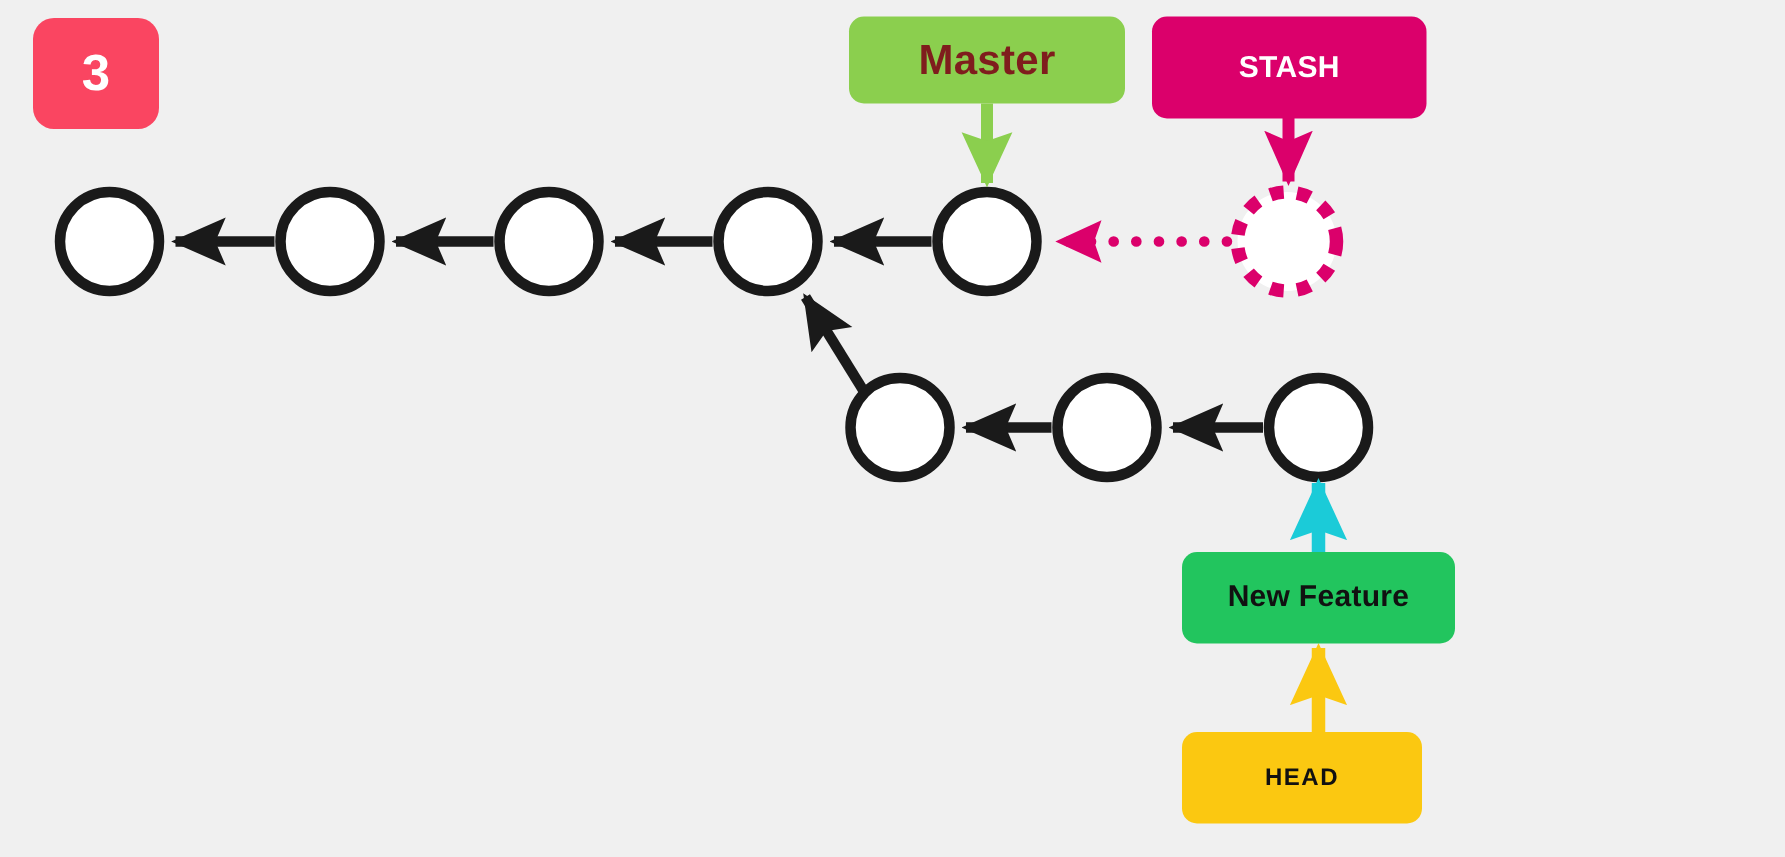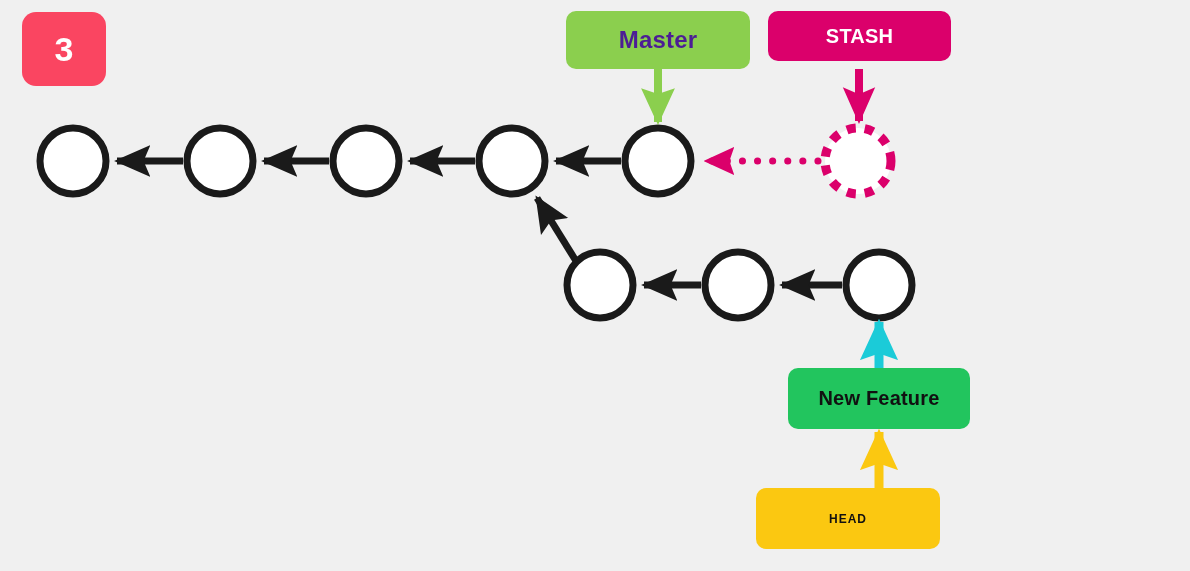--- a/index.html
+++ b/index.html
@@ -52,49 +52,49 @@
     font-weight: bold;
     font-family: "Liberation Sans", sans-serif;
     letter-spacing: 0.2px;
   }
   .ref-master {
     left: 566px;
     top: 11px;
     width: 184px;
     height: 58px;
     background: #8bcf4e;
-    color: #4c1d95;
-    font-size: 24px;
+    color: #7f1d1d;
+    font-size: 28px;
   }
   .ref-stash {
     left: 768px;
     top: 11px;
     width: 183px;
-    height: 50px;
+    height: 68px;
     background: #db006b;
     color: #ffffff;
     font-size: 20px;
   }
   .ref-newfeature {
     left: 788px;
     top: 368px;
     width: 182px;
     height: 61px;
     background: #22c55e;
     color: #111111;
     font-size: 20px;
   }
   .ref-head {
-    left: 756px;
+    left: 788px;
     top: 488px;
-    width: 184px;
+    width: 160px;
     height: 61px;
     background: #fbc811;
     color: #111111;
-    font-size: 12px;
+    font-size: 16px;
     letter-spacing: 1px;
   }
 </style>
 </head>
 <body>
 
 <div id="canvas">
 
   <svg id="diagram-svg" viewBox="0 0 1190 571" xmlns="http://www.w3.org/2000/svg">
     <defs>

